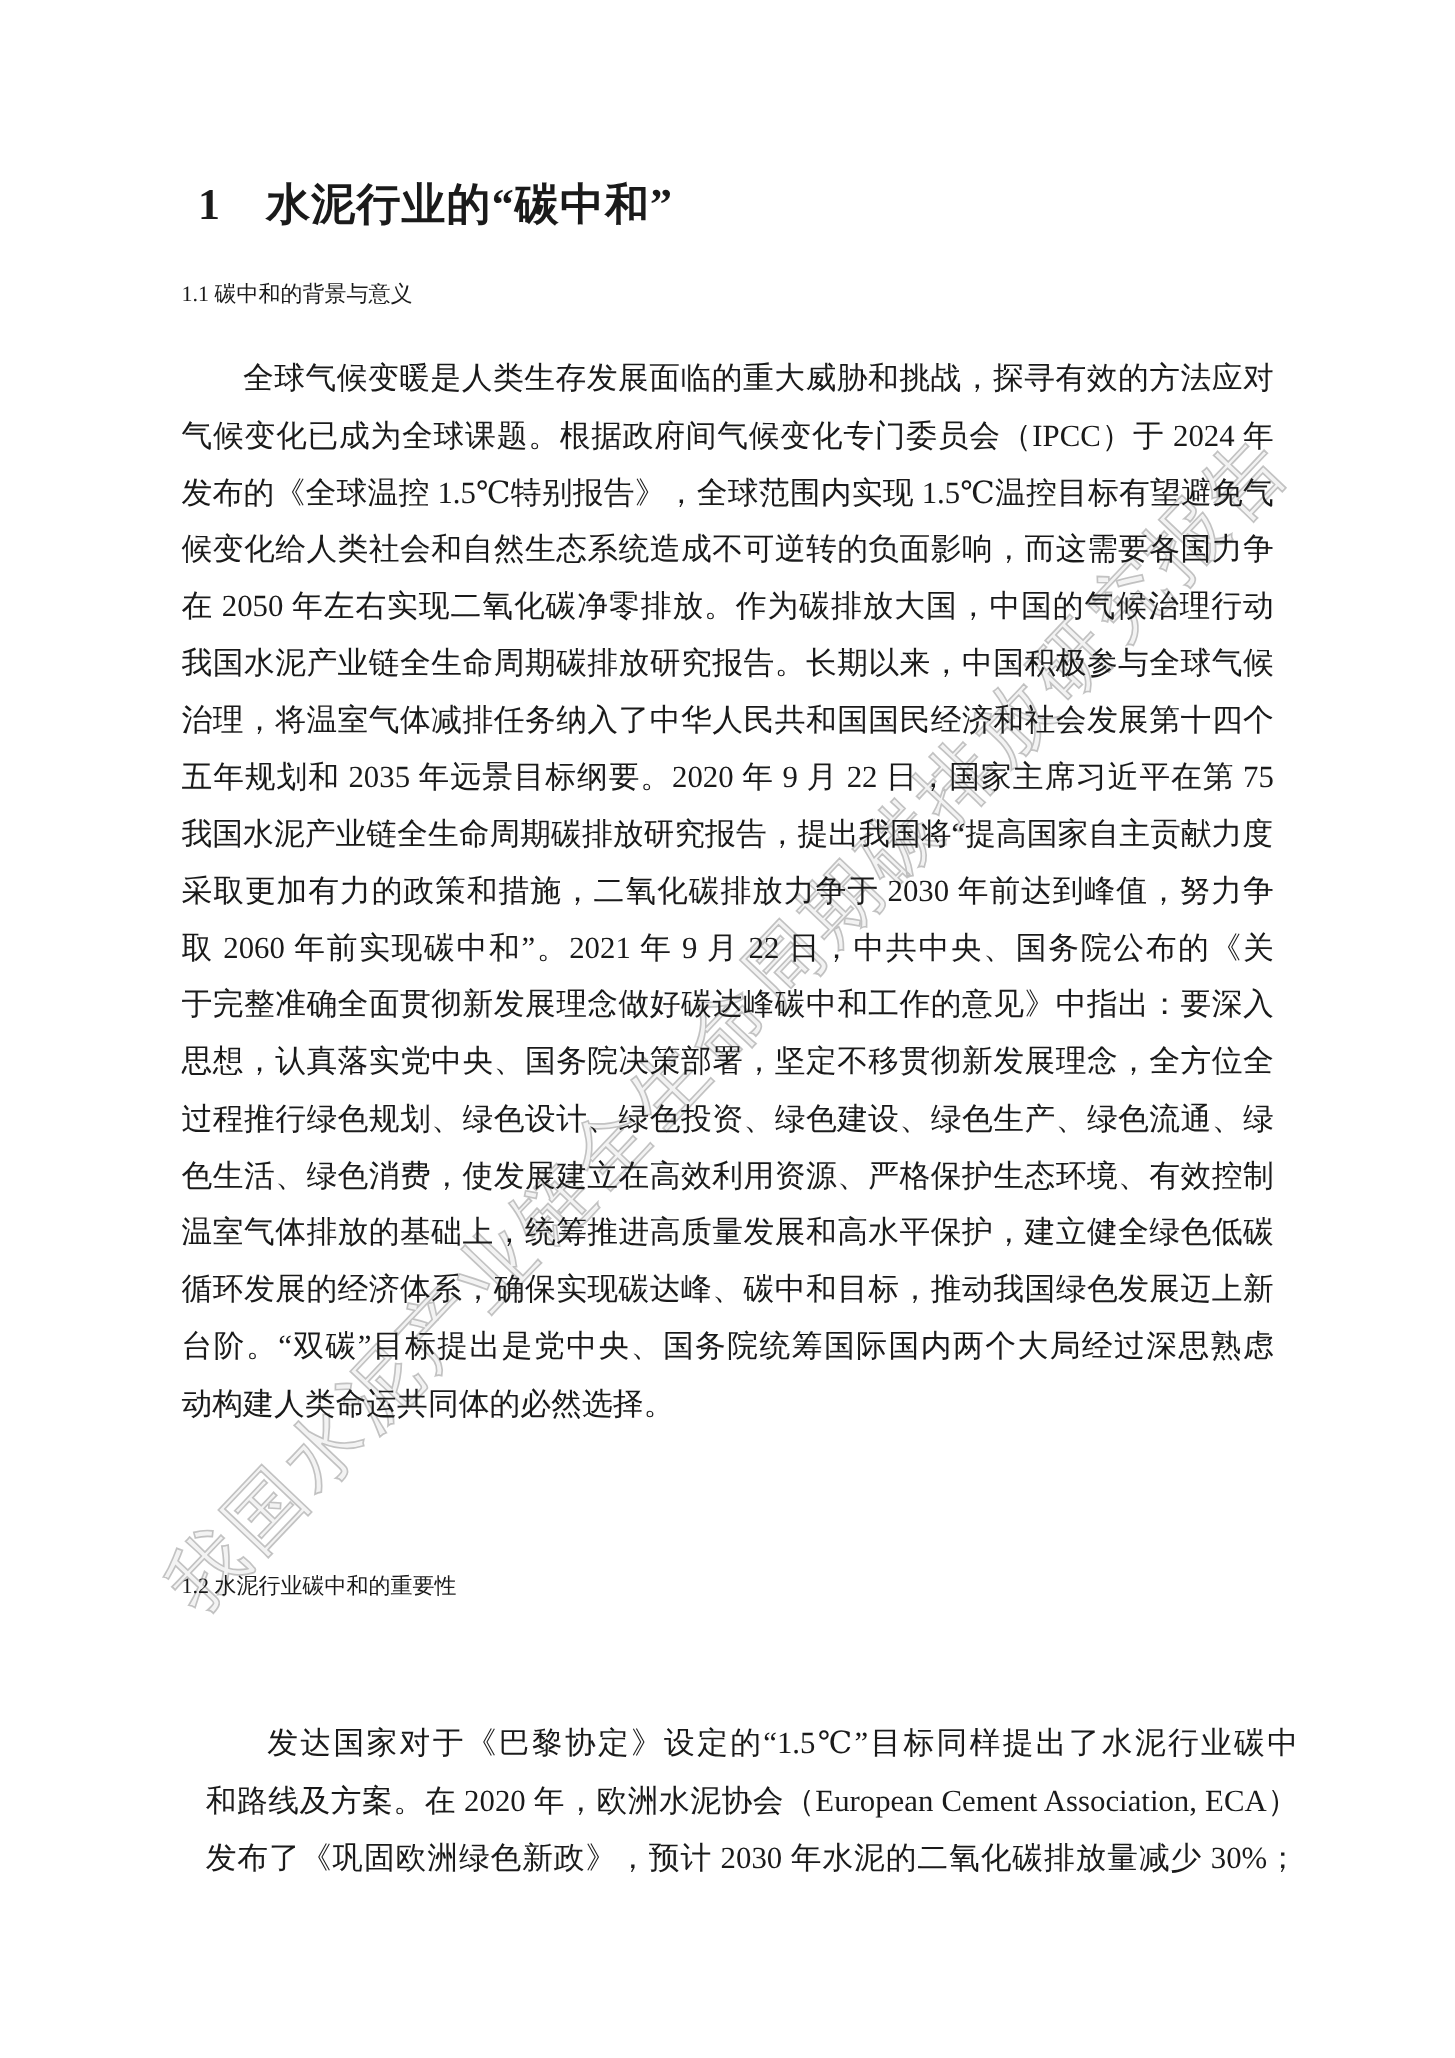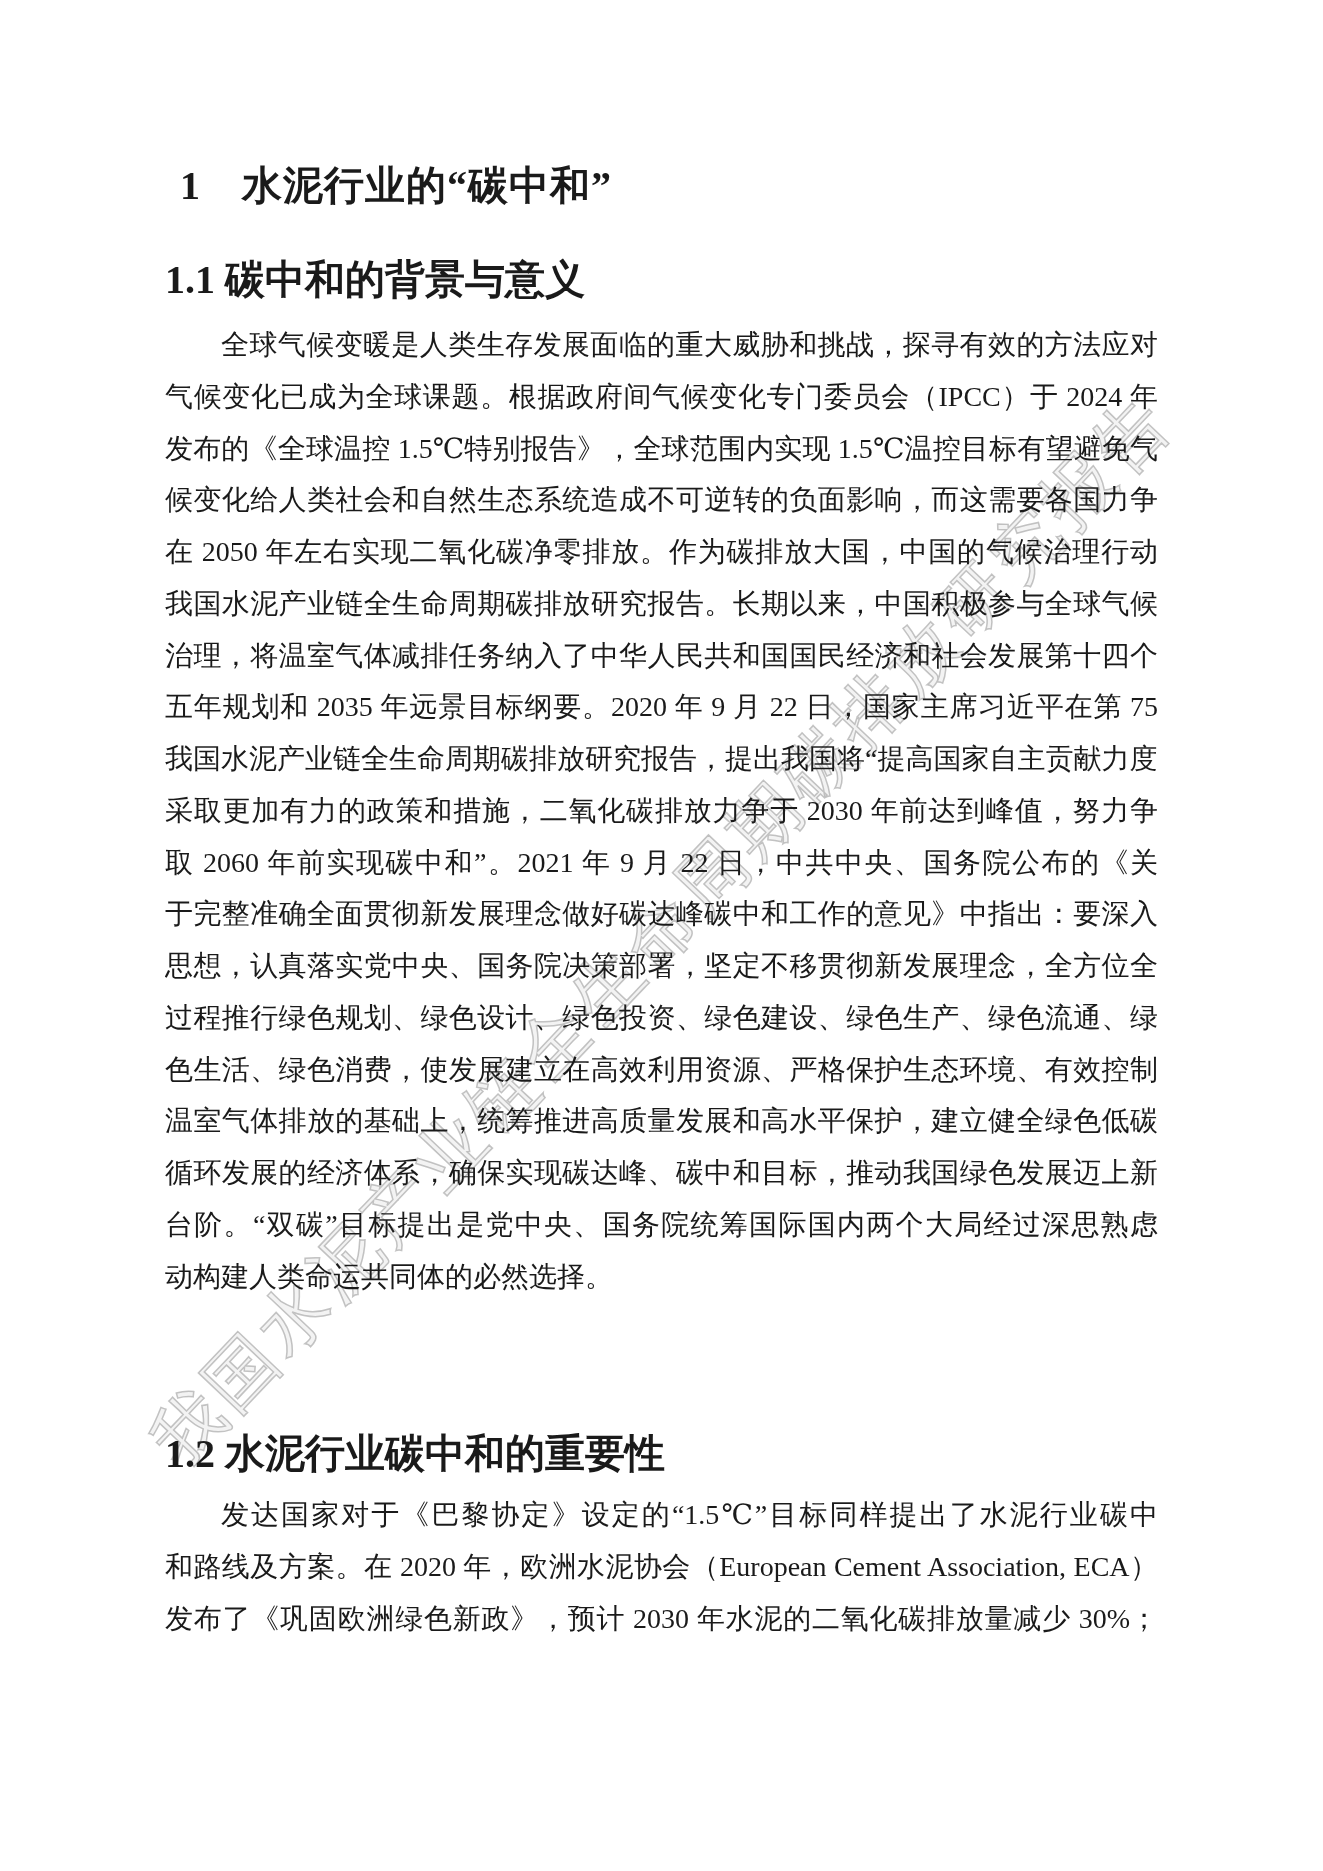--- a/index.html
+++ b/index.html
@@ -41,34 +41,34 @@
     top: 163px;
     font-size: 40px;
     line-height: 1.15;
     font-weight: bold;
     letter-spacing: 1px;
     text-align: center;
   }
   .section-heading {
     position: absolute;
     left: 165px;
-    font-size: 40px;
+    font-size: 20px;
     line-height: 1.2;
-    font-weight: bold;
+    font-weight: normal;
   }
   .section-heading.s11 { top: 256px; }
   .section-heading.s12 { top: 1430px; }
   .paragraph {
     position: absolute;
     left: 165px;
     width: 993px;
     font-size: 28px;
   }
   .paragraph.p1 { top: 319px; }
-  .paragraph.p2 { top: 1489px; }
+  .paragraph.p2 { top: 1560px; margin-left: 22px; }
   .line {
     line-height: 51.75px;
     height: 51.75px;
     overflow: hidden;
     text-align: justify;
     text-align-last: justify;
     text-justify: inter-character;
     white-space: nowrap;
   }
   .line.first-line { text-indent: 2em; }

